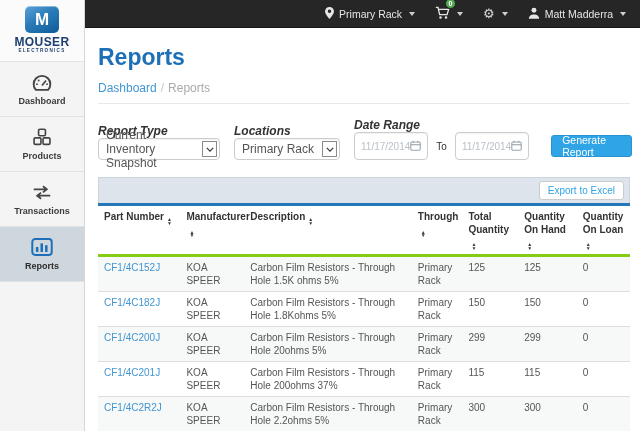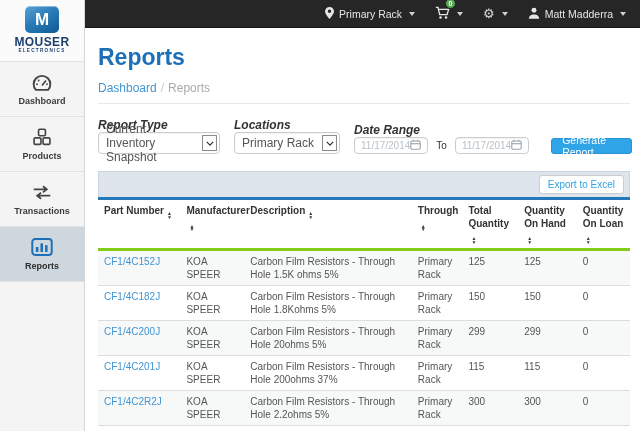--- a/index.html
+++ b/index.html
@@ -48,25 +48,25 @@
   
   .filters { display:flex; align-items:flex-end; margin-top:14px; }
   .fgroup { margin-right:14px; }
   .flabel { font-size:12px; font-weight:bold; color:#333; margin-bottom:0;font-style:italic; }
   .control-row { display:flex; align-items:center; gap:8px; }
   .sel { position:relative; height:22px; border:1px solid #ccc; border-radius:4px; background:#fff;
     font-size:12px; color:#555; display:flex; align-items:center; padding:0 22px 0 7px; cursor:pointer;
     box-shadow:inset 0 1px 1px rgba(0,0,0,.05); }
   .sel-box { position:absolute; right:2px; top:2px; bottom:2px; width:15px; border:1px solid #8a8a8a;
     background:#fdfdfd; display:flex; align-items:center; justify-content:center; }
-  .date { width:82px; height:17px; border:1px solid #ccc; border-radius:4px; background:#fff;
+  .date { width:82px; height:28px; border:1px solid #ccc; border-radius:4px; background:#fff;
     display:flex; align-items:center; justify-content:space-between; padding:0 6px; font-size:10px;
     color:#b9c1c8; cursor:text; box-shadow:inset 0 1px 1px rgba(0,0,0,.05); }
   .to-label { font-size:10px; font-weight:normal; color:#333; }
-  .btn-primary { height:16px; margin-left:14px; padding:0 10px; background:#2fa4e7;
+  .btn-primary { height:22px; margin-left:14px; padding:0 10px; background:#2fa4e7;
     border:1px solid #2893d2; border-radius:3px; color:#fff; font-size:10.5px; display:flex;
     align-items:center; cursor:pointer; }
 
   
   .panel { margin-top:17px; }
   .panel-strip { height:26px; background:#dde4eb; border:1px solid #ccd5dd; border-bottom:none;
     display:flex; align-items:center; justify-content:flex-end; padding-right:5px; }
   .btn-export { background:#fff; border:1px solid #ccc; border-radius:3px; color:#2fa4e7;
     font-size:10px; padding:3px 8px; cursor:pointer; }
   .blue-bar { height:3px; background:#2478b9; }

